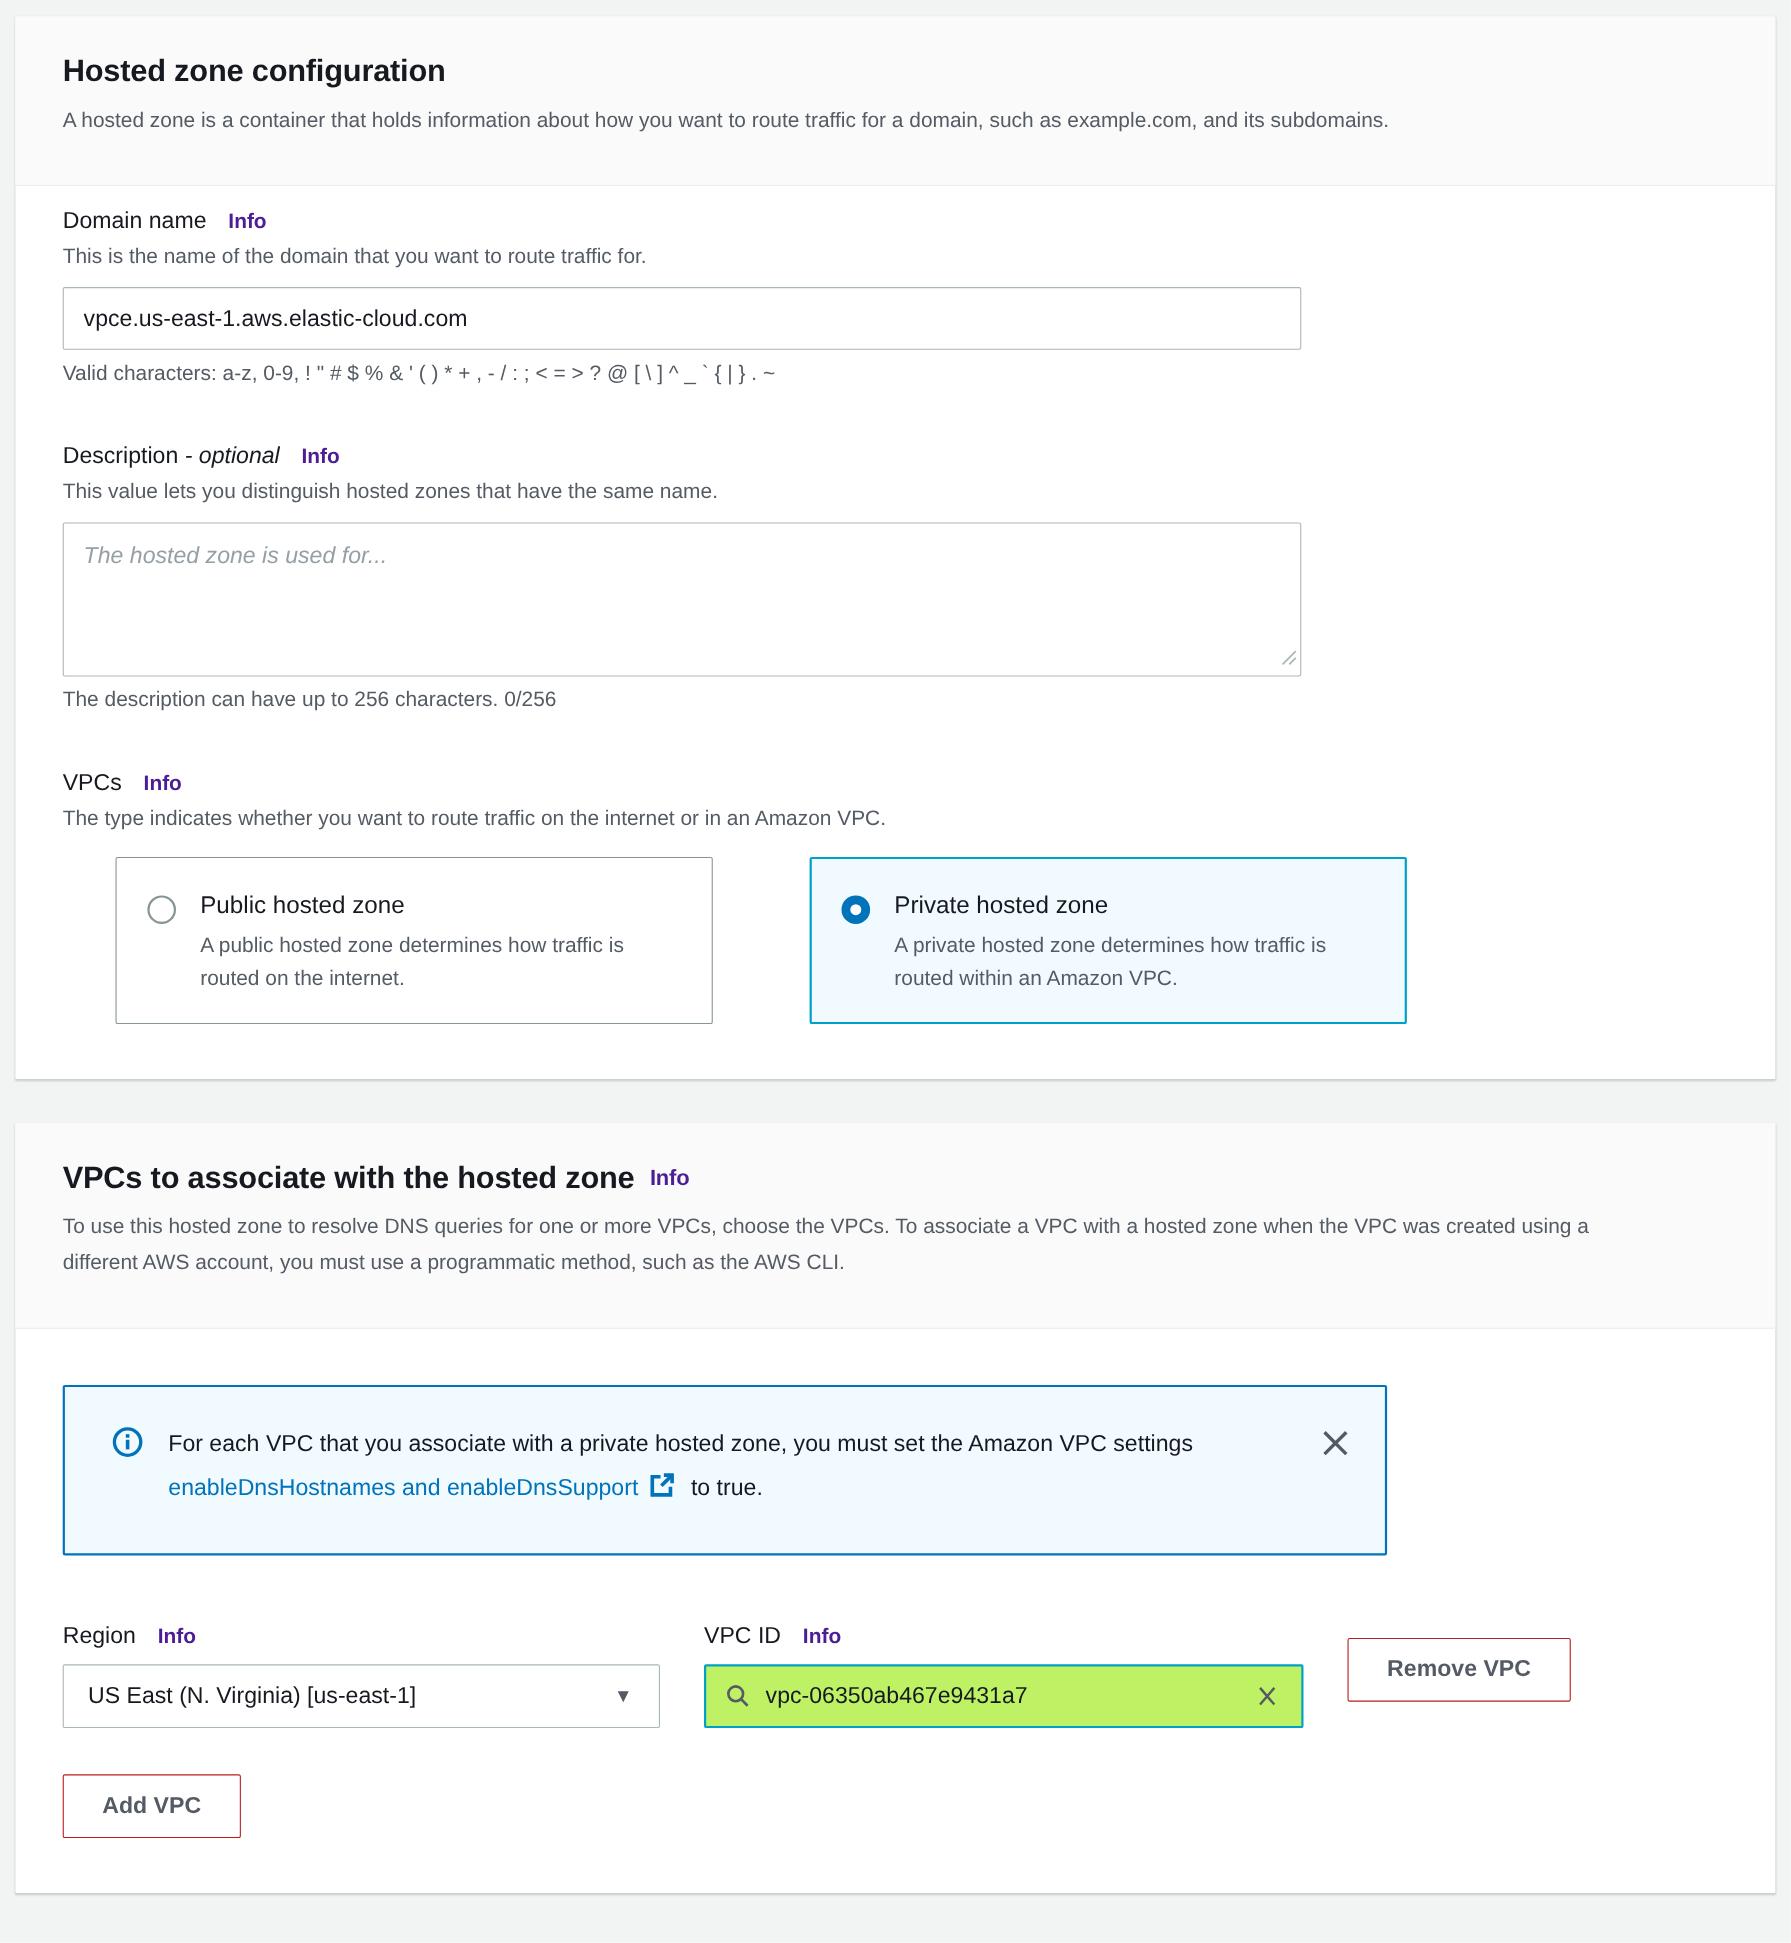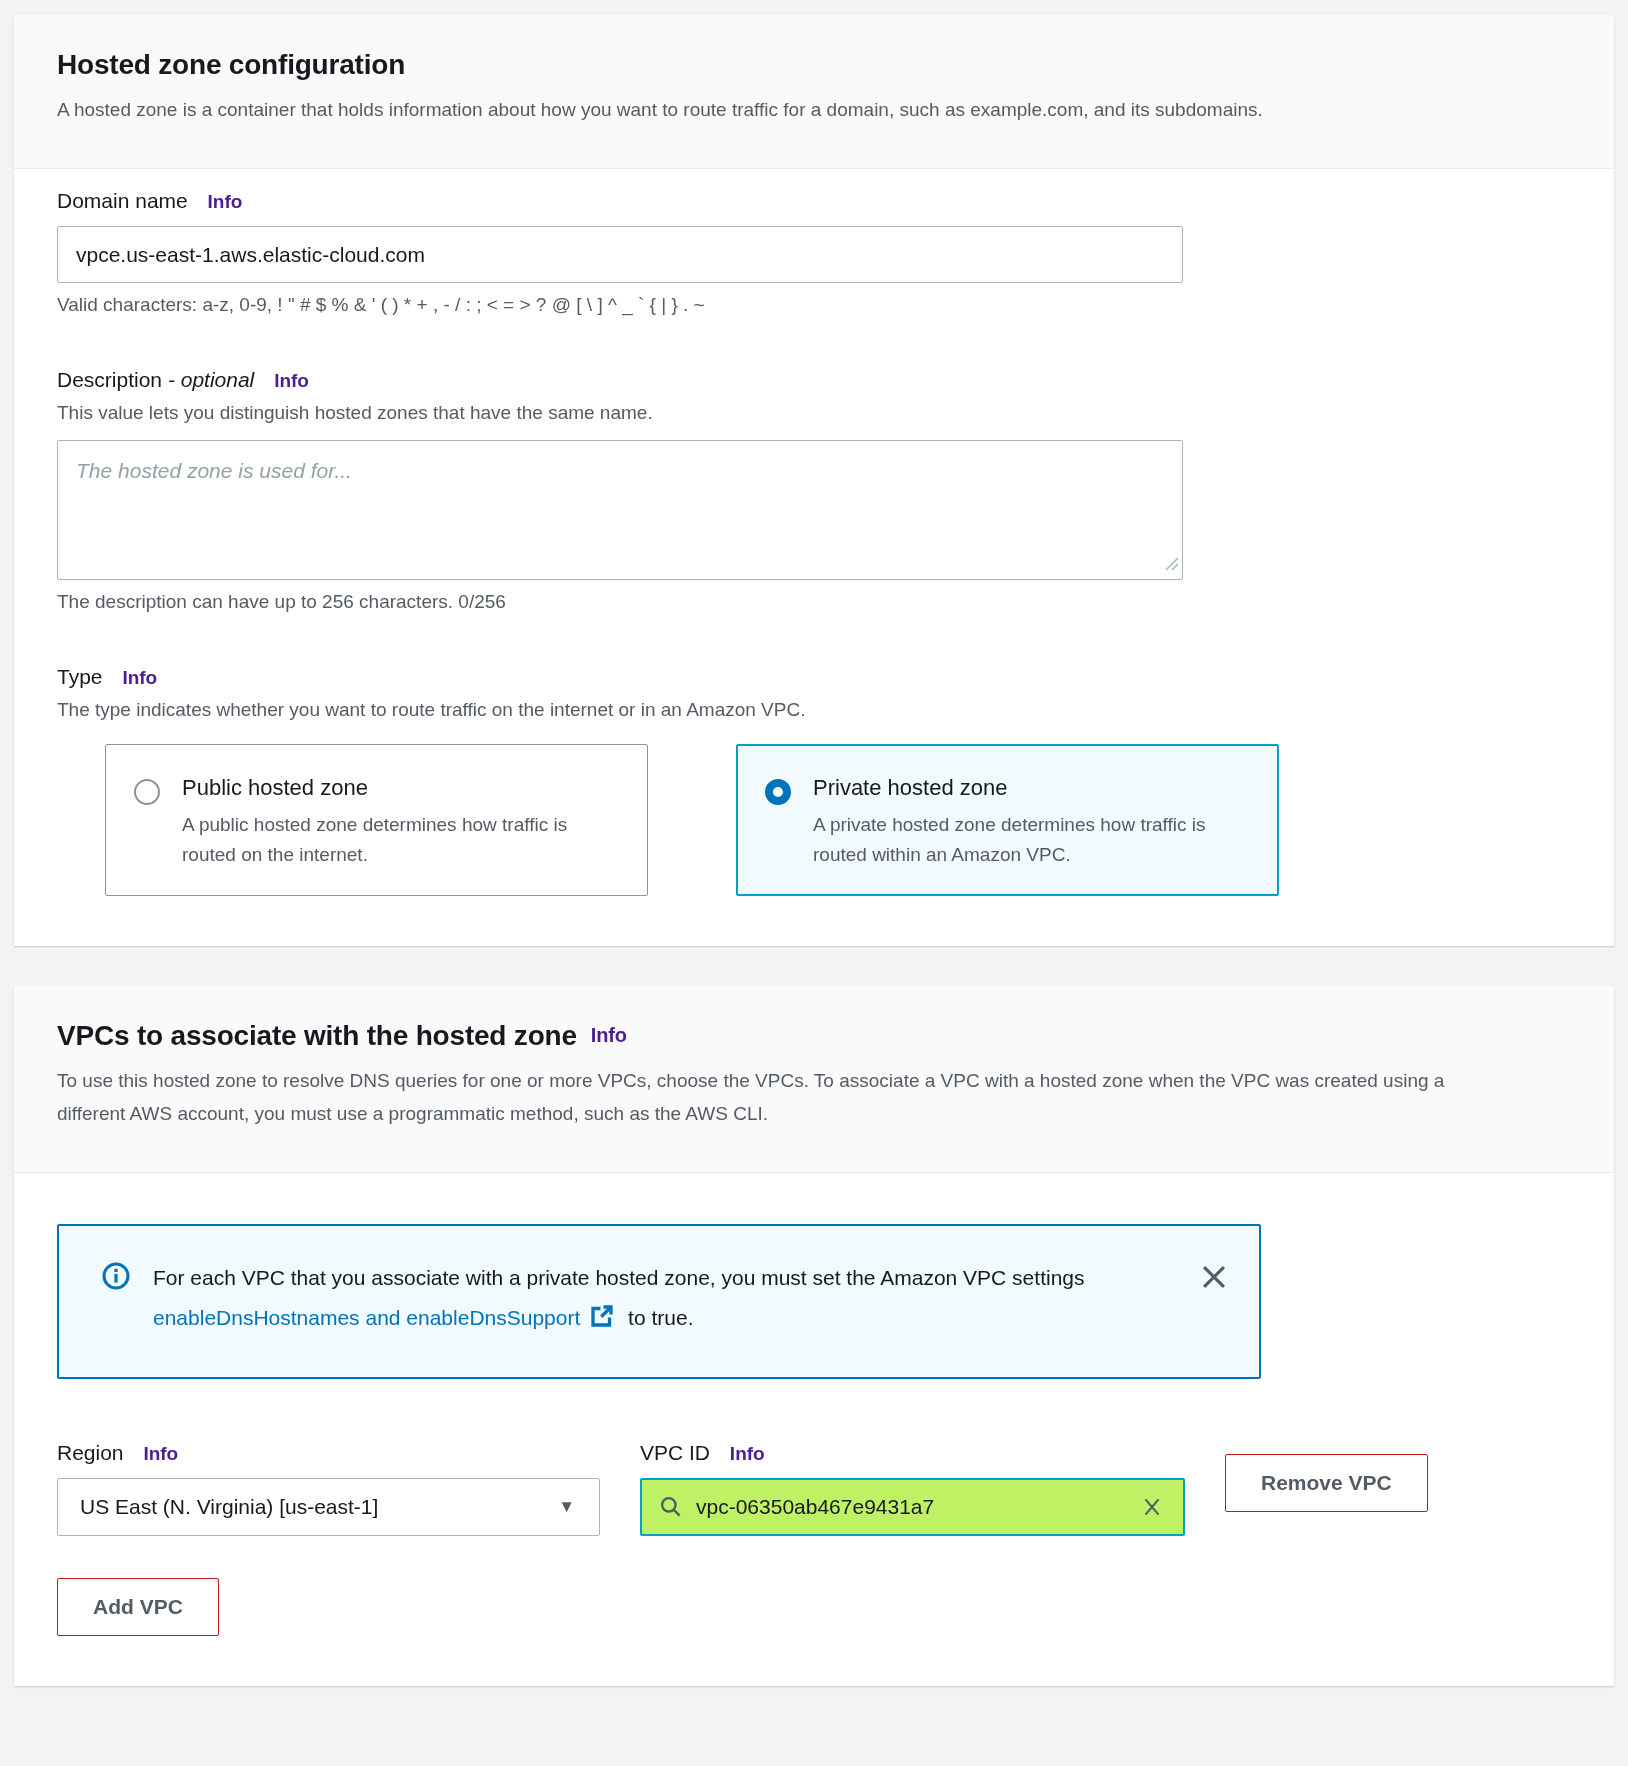--- a/index.html
+++ b/index.html
@@ -225,20 +225,21 @@
     <h2 class="panel-title">Hosted zone configuration</h2>
     <p class="panel-desc">A hosted zone is a container that holds information about how you want to route traffic for a domain, such as example.com, and its subdomains.</p>
   </div>
   <div class="panel-body">
 
     <div class="field-group">
       <div class="field-label">
         <span>Domain name</span>
         <a class="info-link">Info</a>
       </div>
+      <div class="field-help">This is the name of the domain that you want to route traffic for.</div>
       <input class="text-input" type="text" value="vpce.us-east-1.aws.elastic-cloud.com" style="">
       <div class="field-note">Valid characters: a-z, 0-9, ! " # $ % &amp; ' ( ) * + , - / : ; &lt; = &gt; ? @ [ \ ] ^ _ ` { | } . ~</div>
     </div>
 
     <div class="field-group">
       <div class="field-label">
         <span>Description</span>
         <span class="optional"> <span>- optional</span></span>
         <a class="info-link">Info</a>
       </div>
@@ -249,21 +250,21 @@
           <svg width="16" height="16" viewBox="0 0 16 16">
               <path d="M14 2 L2 14 M14 8 L8 14" stroke="#aab7b8" stroke-width="1.6" fill="none"></path>
             </svg>
         </span>
       </div>
       <div class="field-note">The description can have up to 256 characters. 0/256</div>
     </div>
 
     <div class="field-group">
       <div class="field-label">
-        <span>Type</span>
+        <span>VPCs</span>
         <a class="info-link">Info</a>
       </div>
       <div class="field-help">The type indicates whether you want to route traffic on the internet or in an Amazon VPC.</div>
 
       <div class="radio-cards">
         <div class="radio-card">
           <span class="radio-circle"></span>
           <div class="radio-texts">
             <div class="radio-title">Public hosted zone</div>
             <div class="radio-desc">A public hosted zone determines how traffic is routed on the internet.</div>

